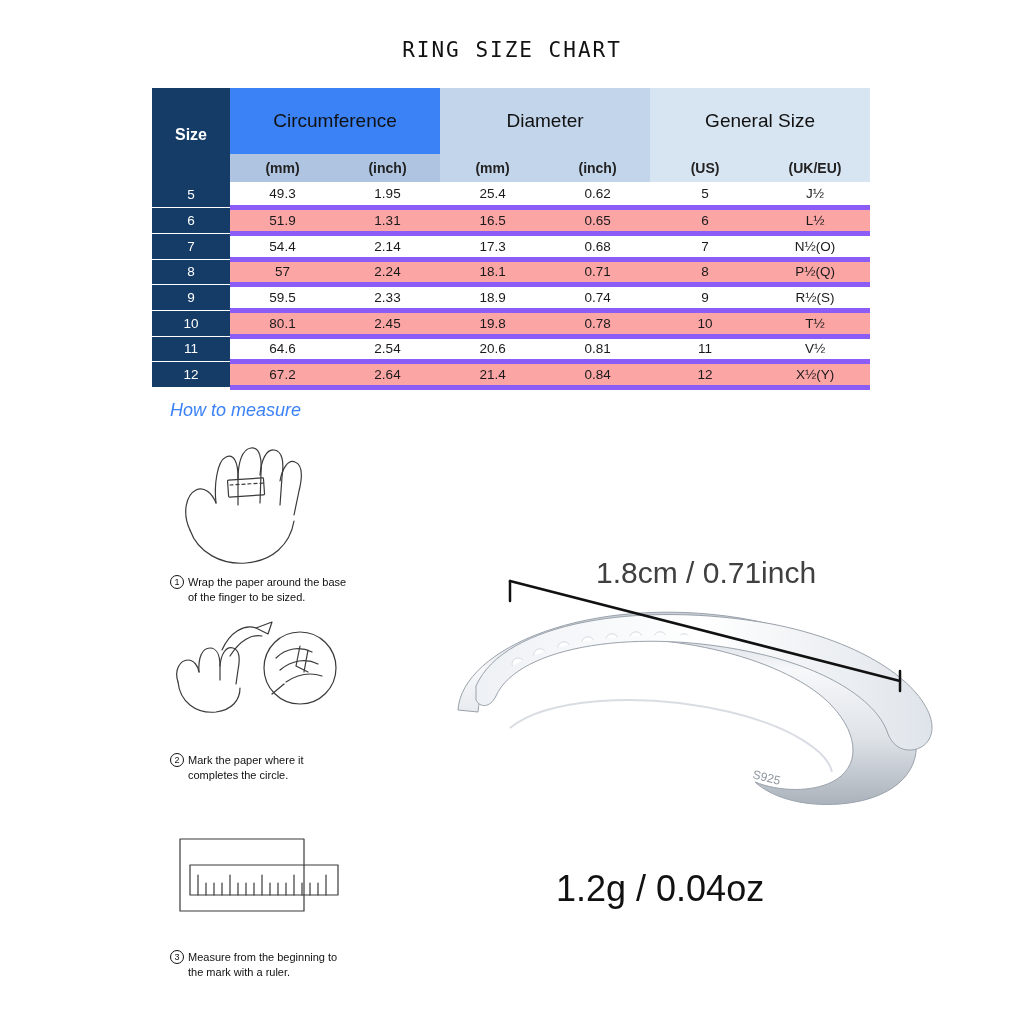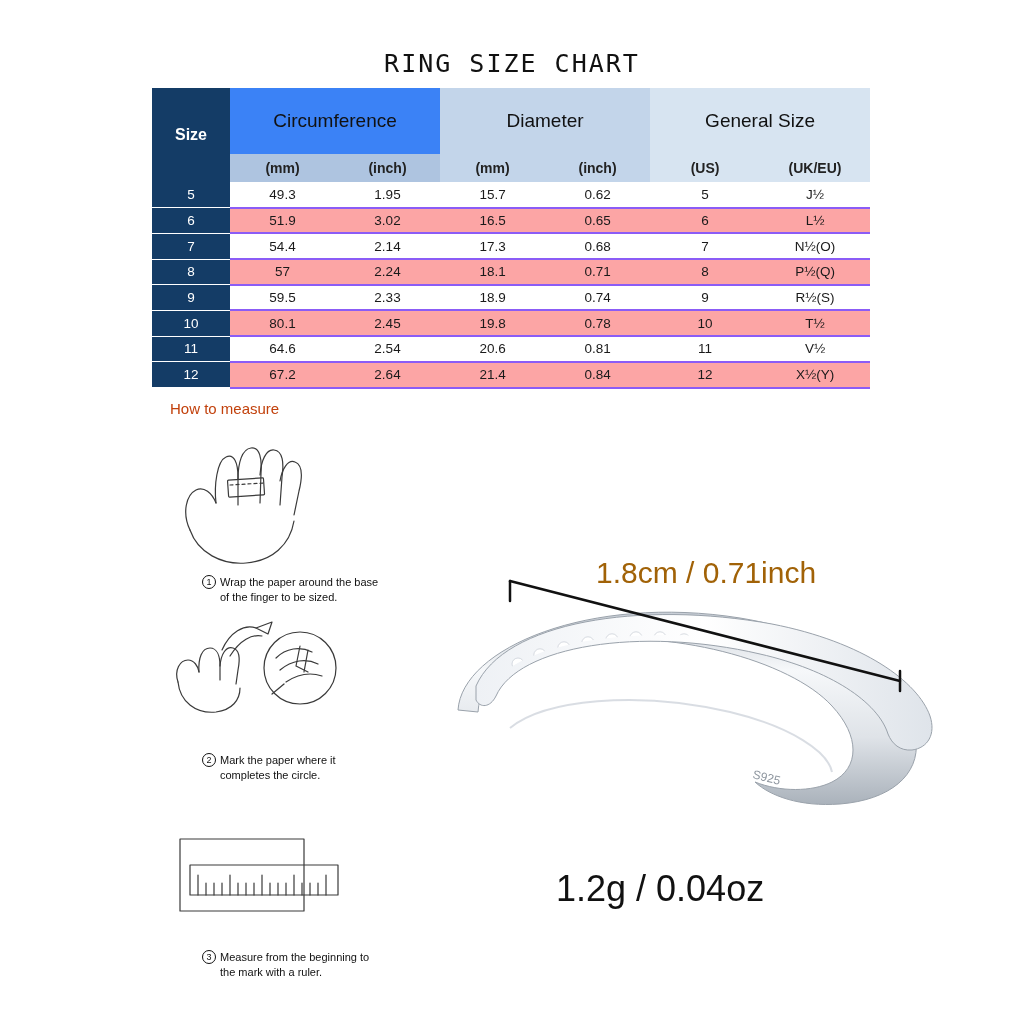--- a/index.html
+++ b/index.html
@@ -19,24 +19,23 @@
   }
 
   
   .title {
     position: absolute;
     top: 38px;
     left: 0;
     width: 1024px;
     text-align: center;
     font-family: "DejaVu Sans Mono", monospace;
-    font-size: 25px;
+    font-size: 21px;
     letter-spacing: 2px;
     color: #111;
-    margin-top: 11px;
   }
 
   
   .table-wrap {
     position: absolute;
     left: 152px;
     top: 88px;
     width: 718px;
   }
   table.size-chart {
@@ -86,61 +85,61 @@
     font-size: 13.5px;
     text-align: center;
     height: 25.7px;
     border-bottom: 1px solid #ffffff;
   }
   td.data-cell {
     font-size: 13.5px;
     text-align: center;
     height: 25.7px;
     color: #1a1a1a;
-    border-bottom: 2px solid #8b5cf6;
+    border-bottom: 5px solid #8b5cf6;
   }
   tr.odd td.data-cell { background: #ffffff; }
   tr.even td.data-cell { background: #fca5a5; }
 
   
   .howto-title {
     position: absolute;
     left: 170px;
     top: 400px;
-    font-size: 15px;
-    color: #c2410c;
+    font-size: 18px;
+    color: #3b82f6;
+    font-style: italic;
   }
   .step {
     position: absolute;
     font-size: 11px;
     line-height: 15px;
     color: #111;
     width: 190px;
-    margin-left: 32px;
   }
   .step .num {
     display: inline-block;
     width: 14px; height: 14px;
     border: 1px solid #111;
     border-radius: 50%;
     font-size: 9px;
     line-height: 13px;
     text-align: center;
     margin-right: 4px;
     vertical-align: top;
   }
   .step-text { display: inline-block; width: 160px; vertical-align: top; }
 
   .art { position: absolute; }
   .dim-label {
     position: absolute;
     left: 596px;
     top: 556px;
     font-size: 30px;
-    color: #a16207;
+    color: #404040;
     letter-spacing: 0px;
   }
   .weight-label {
     position: absolute;
     left: 556px;
     top: 868px;
     font-size: 36px;
     color: #111;
   }
 </style>
@@ -176,29 +175,29 @@
           <th class="sub b2">(inch)</th>
           <th class="sub b3">(US)</th>
           <th class="sub b3">(UK/EU)</th>
         </tr>
       </thead>
       <tbody>
         <tr class="odd">
           <td class="size-cell">5</td>
           <td class="data-cell">49.3</td>
           <td class="data-cell">1.95</td>
-          <td class="data-cell">15.7</td>
+          <td class="data-cell">25.4</td>
           <td class="data-cell">0.62</td>
           <td class="data-cell">5</td>
           <td class="data-cell">J½</td>
         </tr>
         <tr class="even">
           <td class="size-cell">6</td>
           <td class="data-cell">51.9</td>
-          <td class="data-cell">3.02</td>
+          <td class="data-cell">1.31</td>
           <td class="data-cell">16.5</td>
           <td class="data-cell">0.65</td>
           <td class="data-cell">6</td>
           <td class="data-cell">L½</td>
         </tr>
         <tr class="odd">
           <td class="size-cell">7</td>
           <td class="data-cell">54.4</td>
           <td class="data-cell">2.14</td>
           <td class="data-cell">17.3</td>

